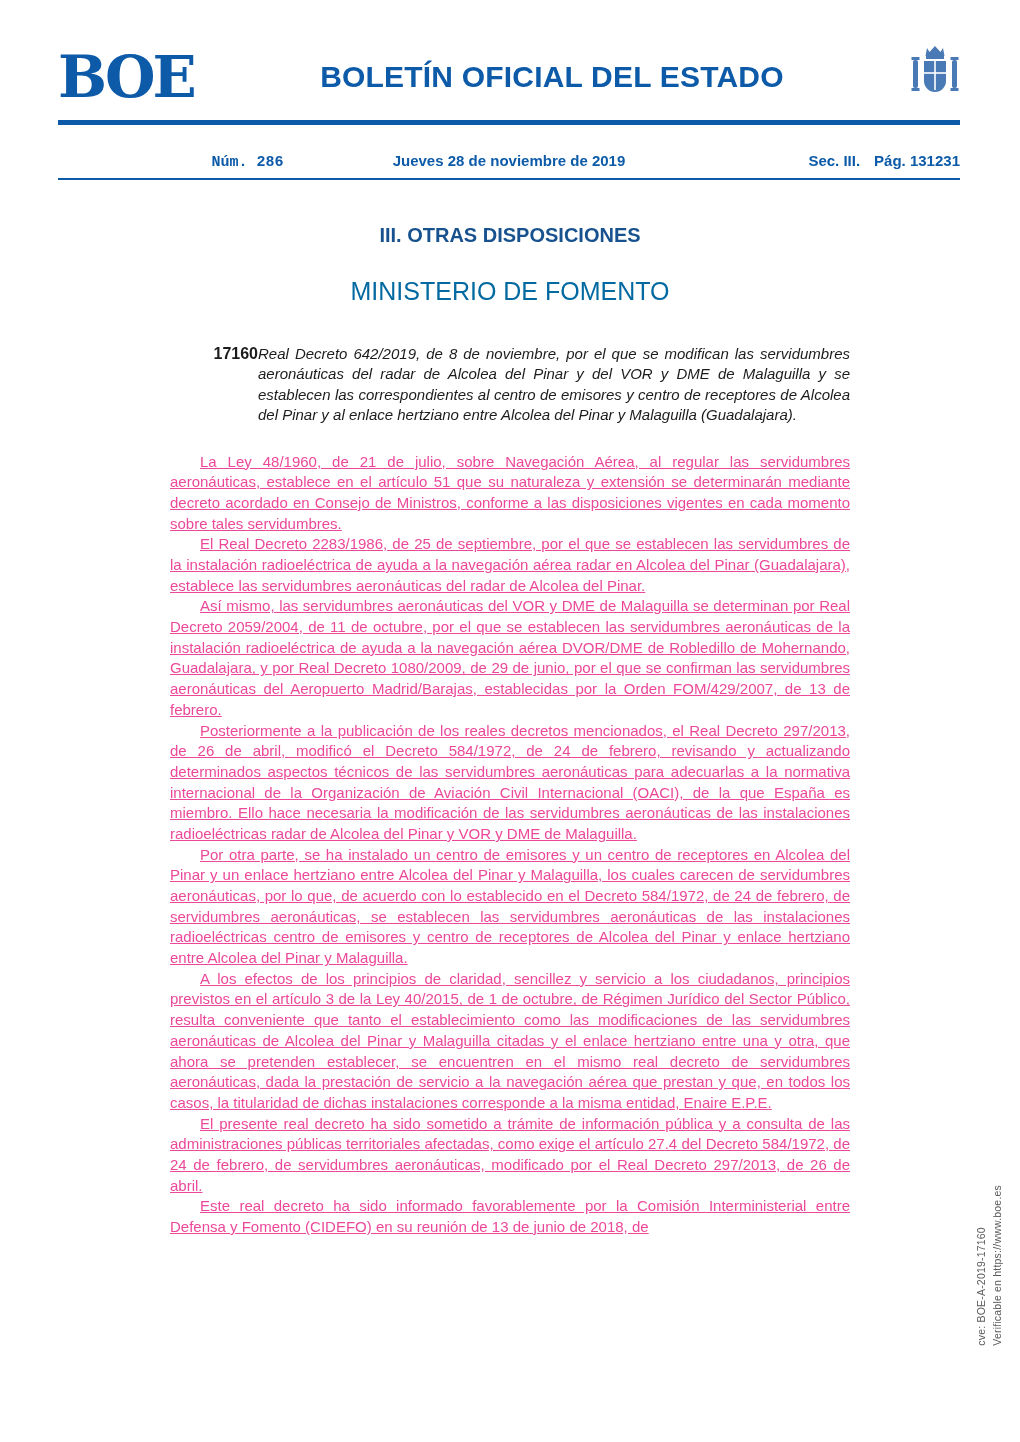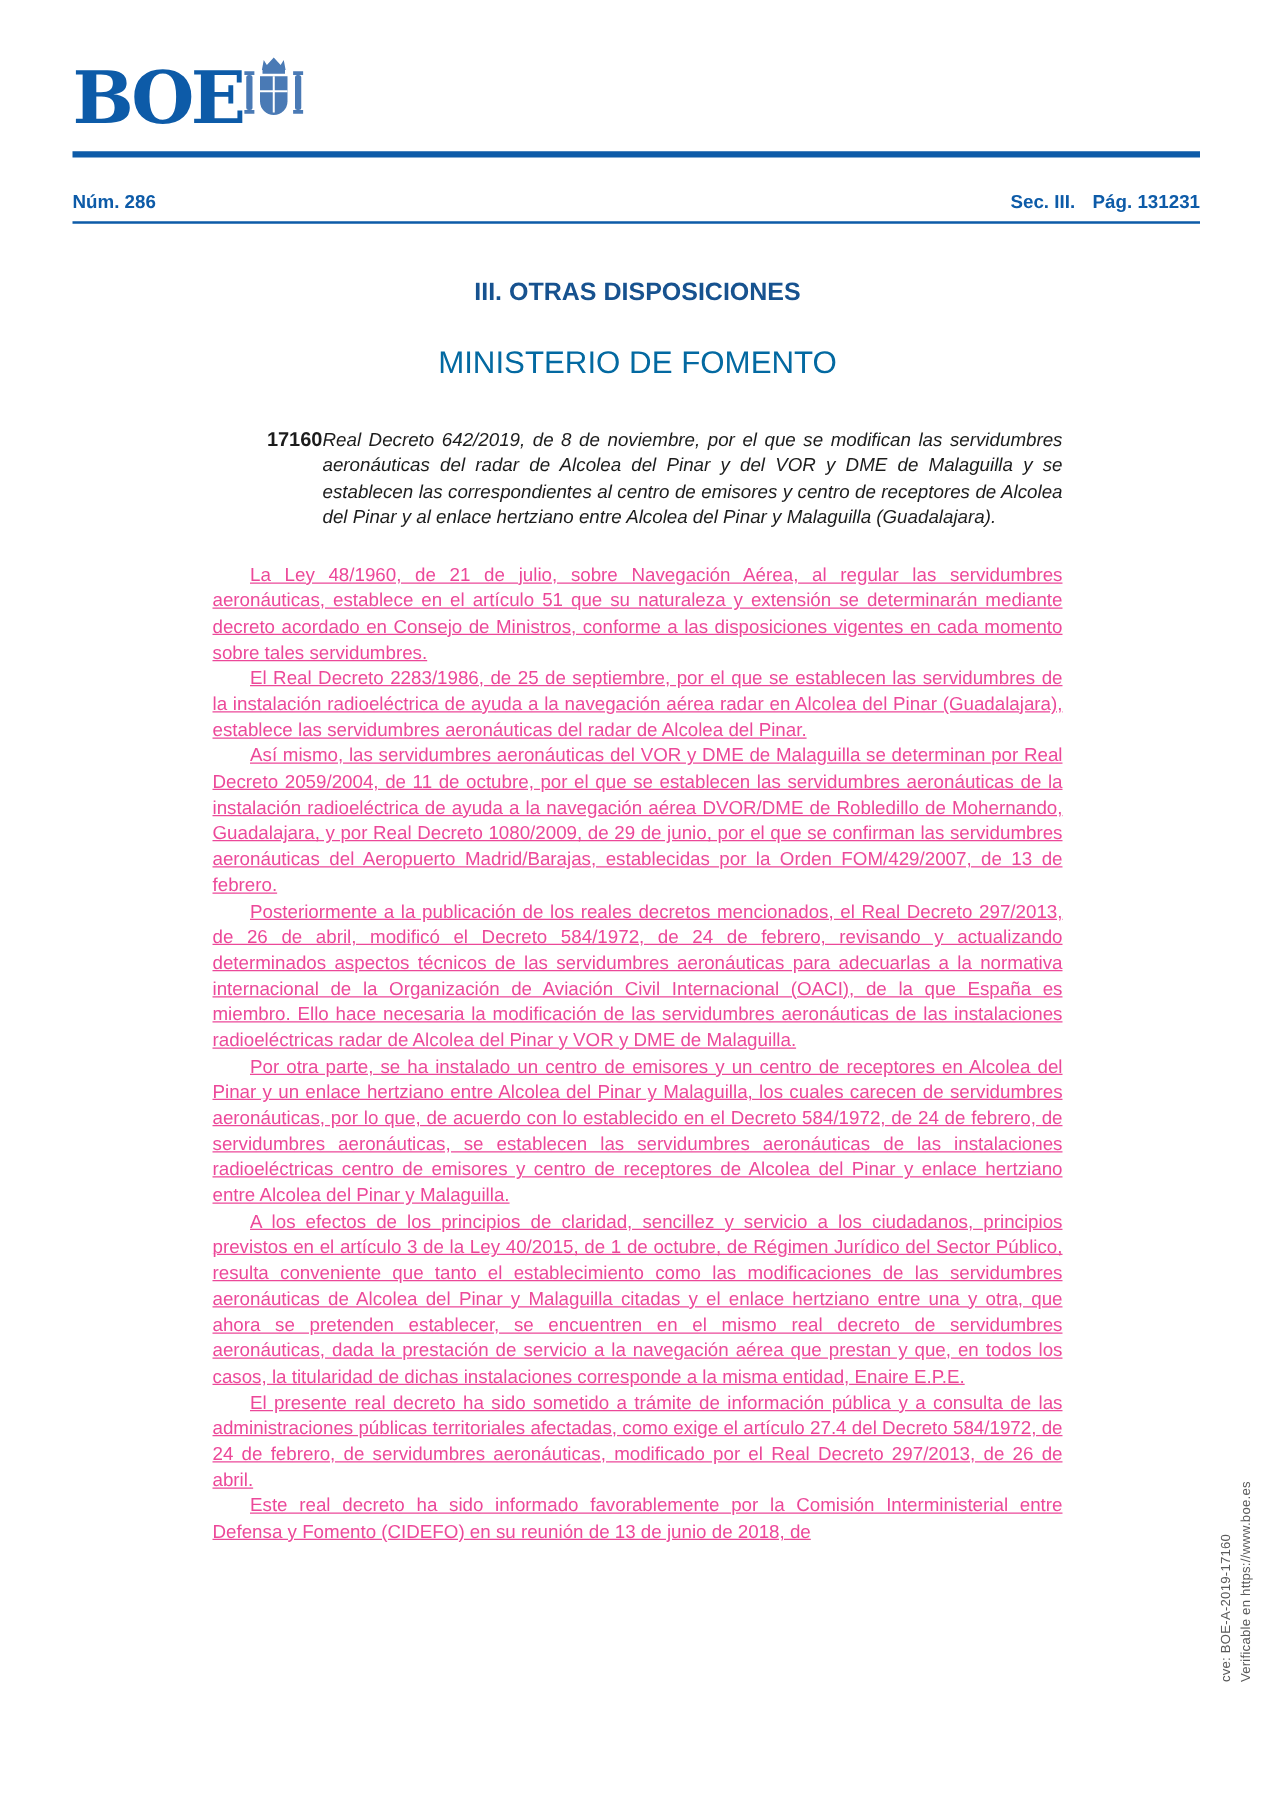--- a/index.html
+++ b/index.html
@@ -48,21 +48,21 @@
 
   .meta-row {
     display: flex;
     align-items: baseline;
     margin: 0 60px 0 58px;
     padding: 6px 0 7px;
     font-size: 15px;
     font-weight: bold;
     color: #0d5ba8;
   }
-  .meta-left  { flex: 1; text-align: left; }
+  .meta-left  { flex: 1; text-align: right; font-family: Liberation Mono, monospace; }
   .meta-center{ flex: 2; text-align: center; }
   .meta-right { flex: 1; text-align: right; margin-top: 21px; }
   .meta-right .sep { display: inline-block; width: 14px; }
 
   
   .content { width: 680px; margin: 0 auto; }
 
   .section-heading {
     margin: 44px 0 0;
     text-align: center;
@@ -120,20 +120,21 @@
   }
 </style>
 </head>
 <body>
 
 <div class="page">
 
   <header>
     <div class="masthead">
       <div class="boe-logo">BOE</div>
+      <h1 class="masthead-title">BOLETÍN OFICIAL DEL ESTADO</h1>
       <div class="coat">
         <svg width="50" height="62" viewBox="0 0 50 62" aria-hidden="true">
           <g fill="#4a7ab5">
             <path d="M17 4 l2.5 4 L25 2 l5.5 6 L33 4 l1.5 8 h-19 z"></path>
             <rect x="16" y="12" width="18" height="3"></rect>
             <path d="M14 17 h22 v20 a11 11 0 0 1 -22 0 z"></path>
           </g>
           <g stroke="#ffffff" stroke-width="1.6">
             <line x1="25" y1="17" x2="25" y2="46"></line>
             <line x1="14" y1="29" x2="36" y2="29"></line>
@@ -147,20 +148,21 @@
             <rect x="40.5" y="13" width="8" height="3"></rect>
           </g>
         </svg>
       </div>
     </div>
 
     <div class="rule"></div>
 
     <div class="meta-row">
       <span class="meta-left">Núm. 286</span>
+      <span class="meta-center">Jueves 28 de noviembre de 2019</span>
       <span class="meta-right"><span>Sec. III.</span><span class="sep"></span><span>Pág. 131231</span></span>
     </div>
 
     <div class="rule thin"></div>
   </header>
 
   <main class="content">
     <h2 class="section-heading">III. OTRAS DISPOSICIONES</h2>
 
     <h3 class="ministry-heading">MINISTERIO DE FOMENTO</h3>

